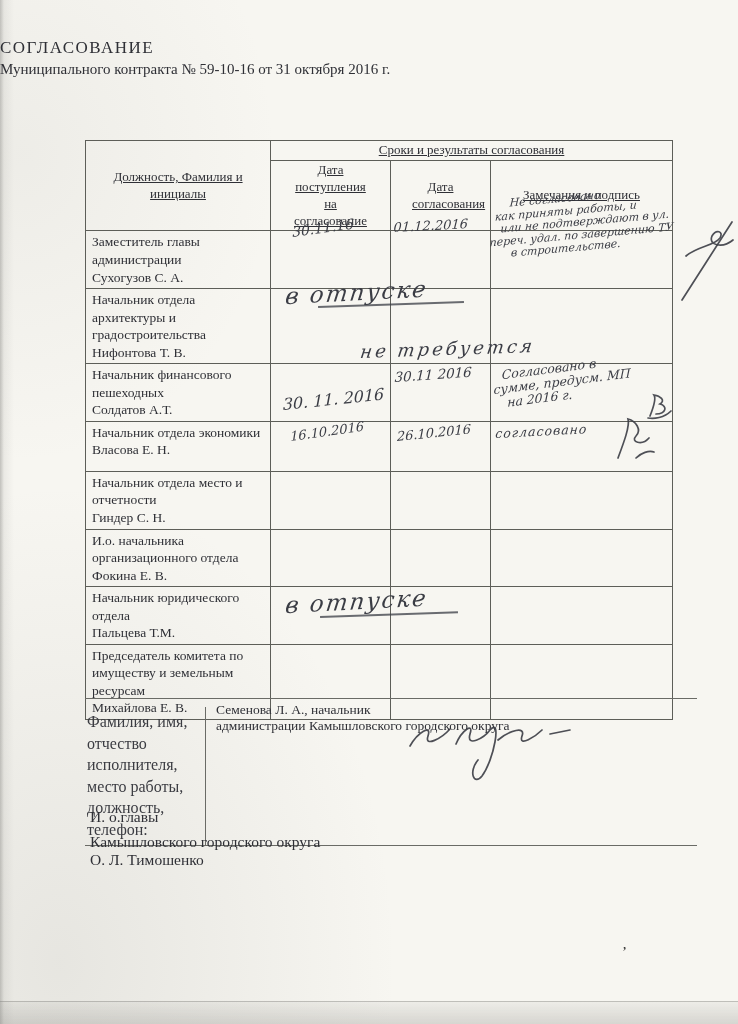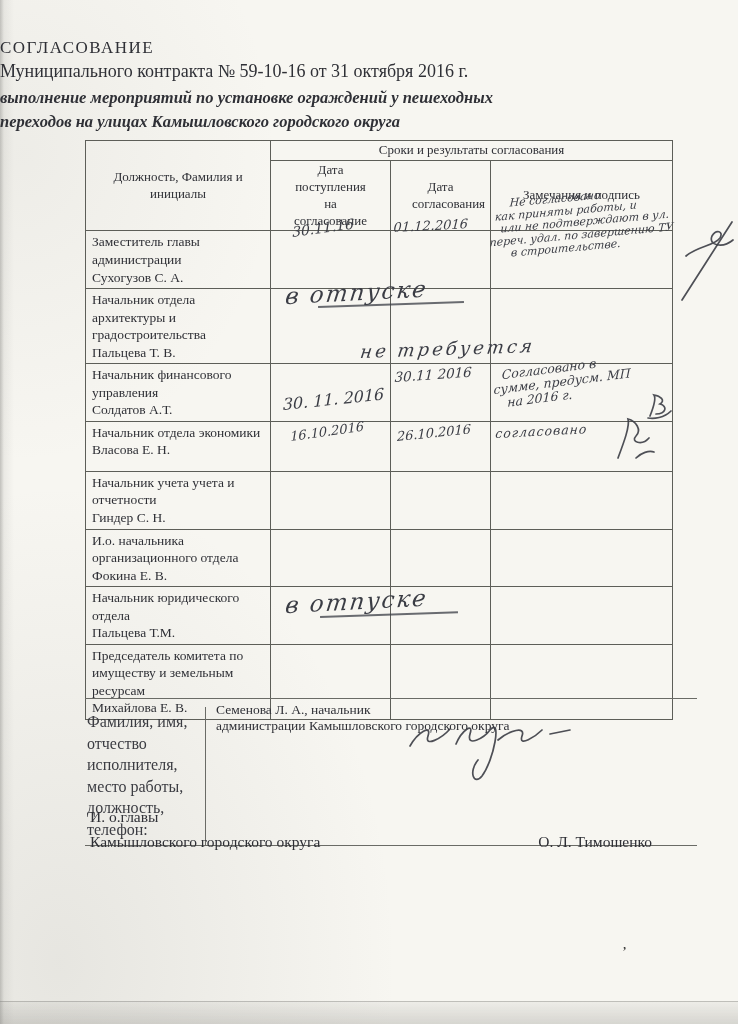--- a/index.html
+++ b/index.html
@@ -15,72 +15,68 @@
     overflow:hidden;
   }
   .bottom-band {
     position:absolute; left:0; right:0; bottom:0; height:22px;
     background:linear-gradient(180deg, rgba(150,149,144,0.10), rgba(140,139,134,0.30));
     border-top:1px solid rgba(120,120,115,0.25);
   }
   
   .titleblock { position:absolute; top:38px; left:0; width:100%; text-align:left; }
   .doc-title   { font-size:17px; letter-spacing:1.5px; }
-  .doc-subtitle{ font-size:18px; margin-top:3px; }
+  .doc-subtitle{ font-size:15px; margin-top:3px; }
   .doc-subject { font-size:16.5px; font-weight:bold; font-style:italic; margin-top:4px; line-height:1.45; }
   
   .approval-table {
     position:absolute; left:85px; top:140px;
     border-collapse:collapse; table-layout:fixed; width:587px;
     font-size:13.5px; line-height:1.3;
   }
   .approval-table th, .approval-table td { border:1px solid #5d5e58; padding:2px 4px 2px 6px; vertical-align:top; }
-  .approval-table th { font-weight:normal; text-align:center; vertical-align:middle; font-size:13px; padding:1px 21px; }
+  .approval-table th { font-weight:normal; text-align:center; vertical-align:middle; font-size:13px; padding:1px 21px;text-decoration:underline; }
   
   .exec-block {
     position:absolute; left:85px; top:698px; width:612px;
     display:flex; border-top:1px solid #6a6b66; border-bottom:1px solid #6a6b66;
   }
   .exec-label {
     width:112px; border-right:1px solid #6a6b66;
     font-size:16px; line-height:1.35; padding:4px 6px 4px 2px; color:#3b3c42;margin-top:8px;
   }
   .exec-content { flex:1; padding:3px 4px 5px 10px; font-size:13.5px; line-height:15.5px; }
   .exec-line2 { word-spacing:26px; }
   
   .handed { position:absolute; left:85px; top:770px; font-size:12.5px; }
   .handed .blank { display:inline-block; width:72px; border-bottom:1px solid #8b8b86; margin-left:8px; }
   .handed .blank2 { display:inline-block; width:58px; border-bottom:1px solid #b8b7b1; margin-left:14px; }
   .handed .date-cap { position:absolute; left:178px; top:13px; font-size:9.5px; color:#4a4b50; }
   
   .footer { position:absolute; left:90px; top:808px; width:562px; font-size:15.5px; }
-  .footer-row2 { display:flex; justify-content:space-between; margin-top:7px; }
+  .footer-row2 { display:flex; justify-content:space-between; margin-top:7px;flex-direction:column; }
   
   .hw {
     position:absolute; font-family:"DejaVu Serif", serif; font-style:italic;
     color:#3b3d45; white-space:nowrap; transform-origin:left top;
   }
   .hw-lines div { white-space:nowrap; }
   .strike { position:absolute; height:2px; background:rgba(58,60,68,0.75); transform-origin:left top; }
   .sig { position:absolute; }
   .sig path { fill:none; stroke:#3b3d45; stroke-width:1.7; stroke-linecap:round; opacity:0.9; }
   .artifact-mark { position:absolute; left:622px; top:944px; font-size:15px; color:#2a2a2a; }
 </style>
 </head>
 <body>
 
 <div class="page">
 
   <div class="titleblock">
     <div class="doc-title">СОГЛАСОВАНИЕ</div>
     <div class="doc-subtitle">Муниципального контракта № 59-10-16 от 31 октября 2016 г.</div>
-    <div class="doc-subject">
-      <div>выполнение мероприятий по установке ограждений у пешеходных</div>
-      <div>переходов на улицах Камышловского городского округа</div>
-    </div>
   </div>
 
   <table class="approval-table">
     <colgroup>
         <col style="width:185px">
         <col style="width:120px">
         <col style="width:100px">
         <col style="width:182px">
       </colgroup>
     <tbody>
@@ -98,47 +94,47 @@
             <div>Заместитель главы администрации</div>
             <div>Сухогузов С. А.</div>
           </td>
       <td></td>
           <td></td>
           <td></td>
     </tr>
     <tr style="height:62px">
       <td>
             <div>Начальник отдела архитектуры и градостроительства</div>
-            <div>Пальцева Т. В.</div>
+            <div>Нифонтова Т. В.</div>
           </td>
       <td></td>
           <td></td>
           <td></td>
     </tr>
     <tr style="height:48px">
       <td>
-            <div>Начальник финансового управления</div>
+            <div>Начальник финансового пешеходных</div>
             <div>Солдатов А.Т.</div>
           </td>
       <td></td>
           <td></td>
           <td></td>
     </tr>
     <tr style="height:50px">
       <td>
             <div>Начальник отдела экономики</div>
             <div>Власова Е. Н.</div>
           </td>
       <td></td>
           <td></td>
           <td></td>
     </tr>
     <tr style="height:50px">
       <td>
-            <div>Начальник учета учета и отчетности</div>
+            <div>Начальник отдела место и отчетности</div>
             <div>Гиндер С. Н.</div>
           </td>
       <td></td>
           <td></td>
           <td></td>
     </tr>
     <tr style="height:56px">
       <td>
             <div>И.о. начальника организационного отдела</div>
             <div>Фокина Е. В.</div>

